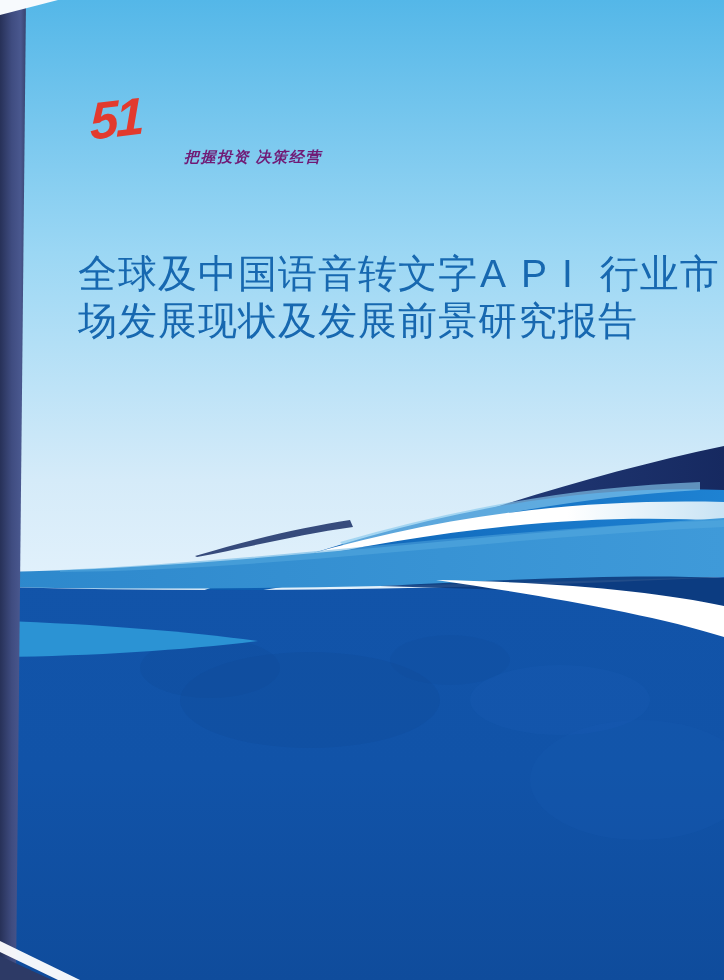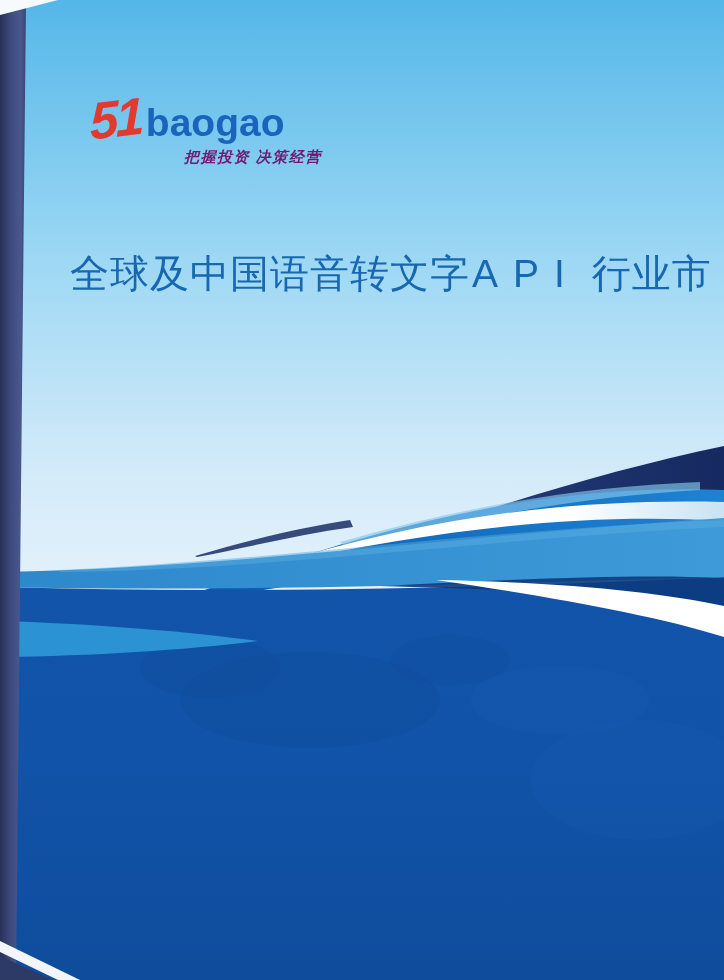--- a/index.html
+++ b/index.html
@@ -18,21 +18,21 @@
   }
   .logo-name{
     color:#1a64bd;font-weight:700;font-size:39px;letter-spacing:0px;margin-left:4px;
   }
   .logo-tagline{
     margin-left:94px;margin-top:4px;color:#701a75;font-weight:700;font-style:italic;
     font-size:15px;letter-spacing:1.5px;white-space:nowrap;
   }
   
   .title{
-    position:absolute;left:70px;top:250px;color:#1768b0;font-size:39px;
+    position:absolute;left:78px;top:250px;color:#1768b0;font-size:39px;
     line-height:47px;font-weight:400;letter-spacing:1px;white-space:nowrap;
   }
   .title .api{letter-spacing:15px;padding-left:2px;}
 </style>
 </head>
 <body>
 
 <div class="cover">
 
   <svg class="art" width="724" height="980" viewBox="0 0 724 980" xmlns="http://www.w3.org/2000/svg">
@@ -109,22 +109,22 @@
 
     <path d="M 0,0 L 58,0 L 0,15 Z" fill="#f7fafd"></path>
 
     <path d="M 0,941 L 80,980 L 58,980 L 0,952 Z" fill="#ffffff" opacity="0.95"></path>
     <path d="M 0,956 L 52,980 L 0,980 Z" fill="#2d3a66"></path>
   </svg>
 
   <div class="logo">
     <div class="logo-row">
       <span class="logo-prefix">51</span>
-      <span class="logo-name">baogao</span>
     </div>
     <div class="logo-tagline">把握投资 决策经营</div>
   </div>
 
   <div class="title">
     <div><span>全球及中国语音转文字</span><span class="api">API</span><span> 行业市</span></div>
+    <div>场发展现状及发展前景研究报告</div>
   </div>
 
 </div>
 
 </body></html>

